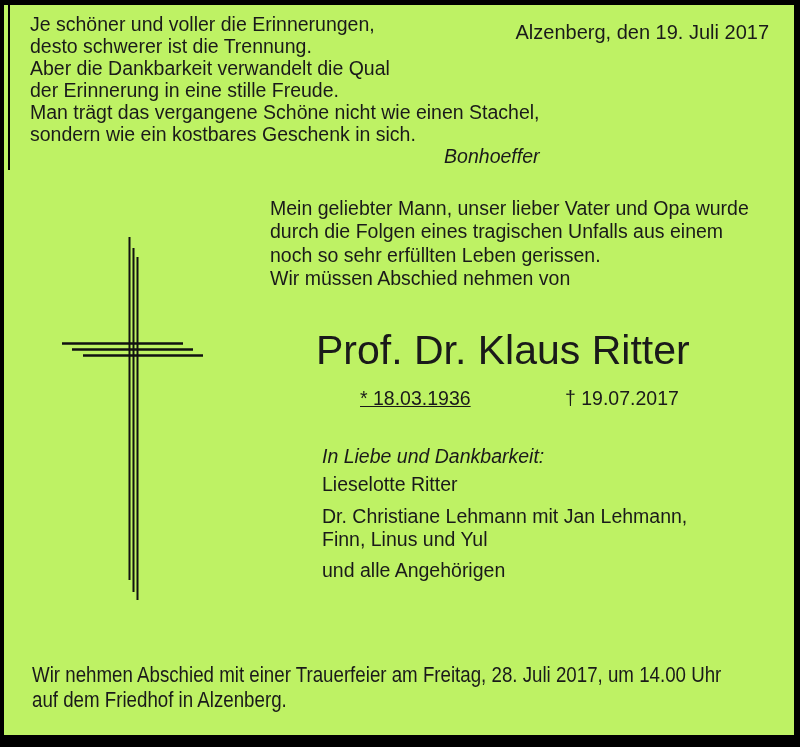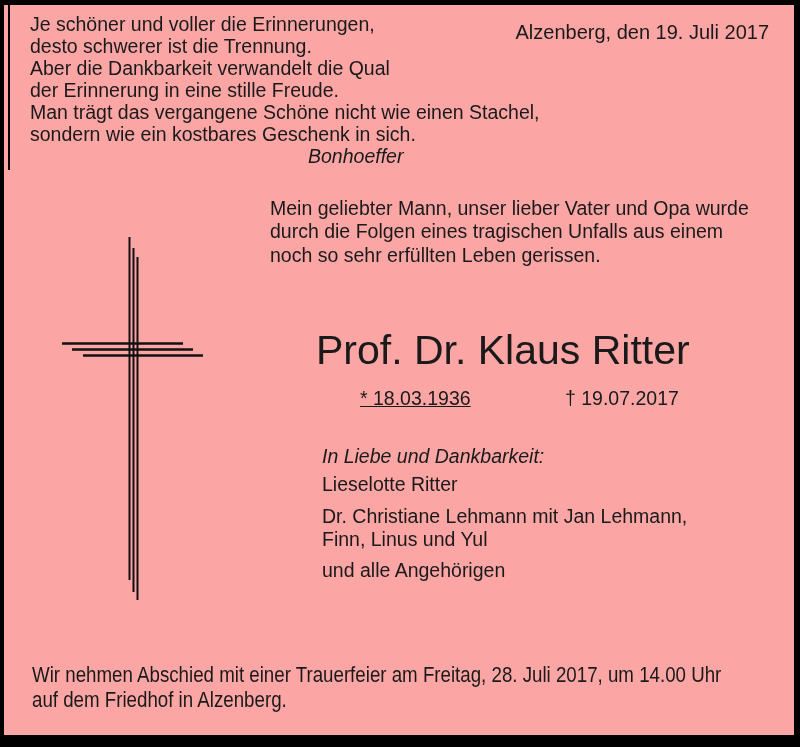--- a/index.html
+++ b/index.html
@@ -1,36 +1,36 @@
 <!DOCTYPE html>
 <html lang="de"><head>
 <meta charset="utf-8">
 <style>
   html, body { margin: 0; padding: 0; background: #000; }
   .page {
     position: relative;
     width: 800px;
     height: 747px;
-    background: #fca5a5;
+    background: #bef264;
     overflow: hidden;
     font-family: "Liberation Sans", "DejaVu Sans", sans-serif;
     color: #1a1a1a;
   }
   
   .frame-top    { position:absolute; left:0; top:0; width:800px; height:5px; background:#000; }
   .frame-left   { position:absolute; left:0; top:0; width:4px; height:747px; background:#000; }
   .frame-right  { position:absolute; left:794px; top:0; width:6px; height:747px; background:#000; }
   .frame-bottom { position:absolute; left:0; top:735px; width:800px; height:12px; background:#000; }
   .frame-rule   { position:absolute; left:8px; top:5px; width:2px; height:165px; background:#000; }
 
   .quote {
     position: absolute; left: 30px; top: 13px;
     font-size: 19.5px; line-height: 22px; white-space: nowrap;
   }
-  .quote-attr { margin-left: 278px; font-style: italic; }
+  .quote-attr { margin-left: 278px; font-style: italic; text-align: right; }
 
   .dateline {
     position: absolute; top: 21px; right: 31px;
     font-size: 20px; white-space: nowrap;
   }
 
   .cross-svg { position: absolute; left: 0; top: 0; pointer-events: none; }
 
   .intro {
     position: absolute; left: 270px; top: 197px;
@@ -90,20 +90,21 @@
     <line x1="137.5" y1="257" x2="137.5" y2="600" stroke="#111" stroke-width="2"></line>
     <line x1="62" y1="343.5" x2="183" y2="343.5" stroke="#111" stroke-width="2.5"></line>
     <line x1="72" y1="349.5" x2="193" y2="349.5" stroke="#111" stroke-width="2.5"></line>
     <line x1="83" y1="355.5" x2="203" y2="355.5" stroke="#111" stroke-width="2.5"></line>
   </svg>
 
   <div class="intro">
     <div>Mein geliebter Mann, unser lieber Vater und Opa wurde</div>
     <div>durch die Folgen eines tragischen Unfalls aus einem</div>
     <div>noch so sehr erfüllten Leben gerissen.</div>
+    <div>Wir müssen Abschied nehmen von</div>
   </div>
 
   <div class="deceased-name">Prof. Dr. Klaus Ritter</div>
   <div class="birth-date">* 18.03.1936</div>
   <div class="death-date">† 19.07.2017</div>
 
   <div class="condolence">
     <div class="condolence-heading">In Liebe und Dankbarkeit:</div>
     <div class="mourner">
       <div>Lieselotte Ritter</div>

